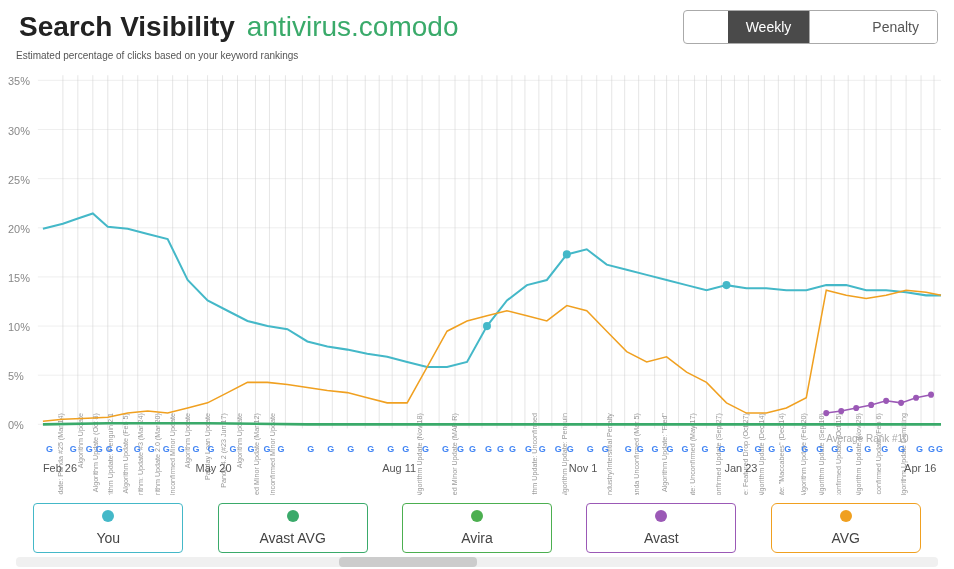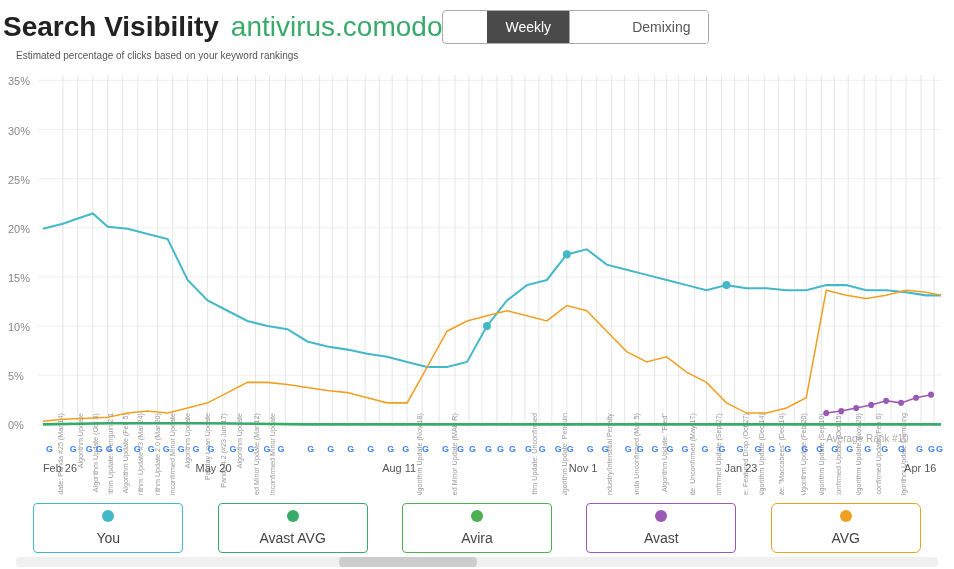--- a/index.html
+++ b/index.html
@@ -1,22 +1,22 @@
 <!DOCTYPE html>
 <html><head>
   <meta charset="utf-8">
   <style>
     * { box-sizing: border-box; margin: 0; padding: 0; }
     body { font-family: Arial, sans-serif; background: #fff; width: 954px; height: 569px; overflow: hidden; }
     
     #header {
       display: flex;
       align-items: center;
-      justify-content: flex-start;
-      padding: 10px 16px 4px 3px;
+      justify-content: space-between;
+      padding: 10px 16px 4px 19px;
     }
     
     #title-area {
       display: flex;
       align-items: center;
       gap: 12px;
     }
     
     #page-title {
       font-size: 28px;
@@ -128,21 +128,21 @@
 </head>
 <body>
 
 <div id="header">
   <div id="title-area">
     <span id="page-title">Search Visibility</span>
     <span id="domain-label">antivirus.comodo</span>
   </div>
   <div id="toggle-buttons">
     <button class="toggle-btn active">Weekly</button>
-    <button class="toggle-btn">Demixing</button>
+    <button class="toggle-btn">Penalty</button>
   </div>
 </div>
 
 <div id="subtitle">Estimated percentage of clicks based on your keyword rankings</div>
 
 <div id="chart-container">
   <svg id="chart-svg" viewBox="0 0 940 420" preserveAspectRatio="none">
 
     <text x="0" y="20" font-size="11" fill="#888">35%</text>
     <text x="0" y="68" font-size="11" fill="#888">30%</text>

